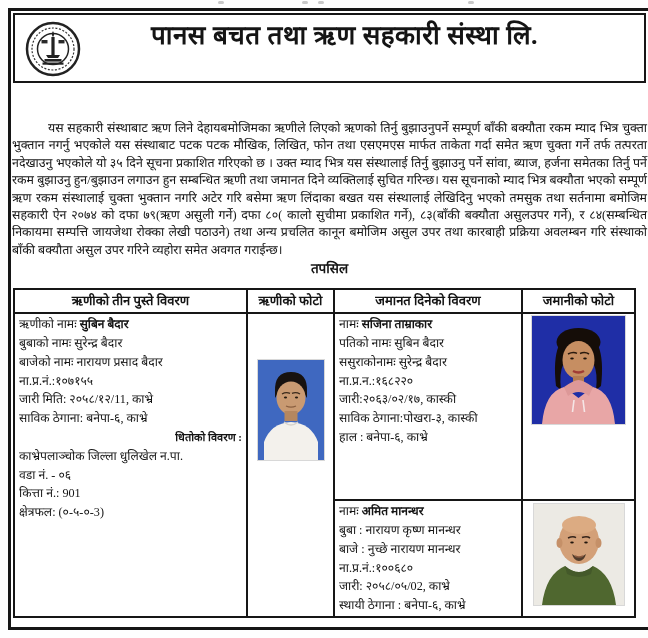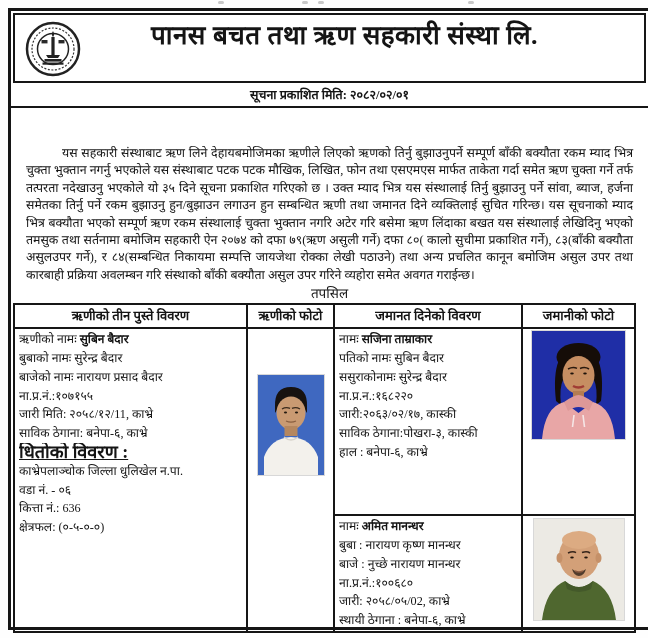--- a/index.html
+++ b/index.html
@@ -33,37 +33,37 @@
   .headline {
     border-bottom:2px solid #161616; text-align:center; font-weight:bold;
     font-size:18.5px; line-height:22px; padding:2px 2px 3px; white-space:nowrap; overflow:hidden;
   }
   .date-line {
     border-bottom:2px solid #161616; text-align:center; font-weight:bold;
     font-size:12.5px; line-height:16px; padding:2px 0 3px;
   }
 
   .body-text {
-    padding:3px 15px 1px; font-size:12.4px; line-height:17.4px;
+    padding:3px 1px 1px; font-size:12.4px; line-height:17.4px;
     text-align:justify; text-indent:36px;margin-top:34px;
   }
-  .section-title { text-align:center; font-weight:normal; font-size:13.5px; line-height:17px; padding-bottom:1px; }
+  .section-title { text-align:center; font-weight:bold; font-size:13.5px; line-height:17px; padding-bottom:11px; }
 
   table.detail {
     width:621px; margin:0 2px 8px; border-collapse:collapse; table-layout:fixed;padding-left:32px;
   }
   table.detail th, table.detail td {
     border:2px solid #161616; vertical-align:top; padding:1px 4px; box-sizing:border-box;
   }
   table.detail th { font-size:13px; line-height:16px; text-align:center; padding:3px 2px; font-weight:bold; }
   col.c1 { width:233px; } col.c2 { width:87px; } col.c3 { width:188px; } col.c4 { width:113px; }
 
   .cell-line  { font-size:12.2px; line-height:18.8px; white-space:nowrap; overflow:hidden; }
   .cell-line b { font-size:12px; }
-  .u-bold { font-weight:bold; text-decoration:underline; font-size:18px; }
+  .u-bold { font-weight:bold; font-size:11px;text-align:right; }
   td.row1 { height:187px;border-radius:31px; }
   td.row2 { height:109px; }
 
   .photo-cell { text-align:center; }
   .photo-wrap-borrower { padding-top:45px; }
   .photo-wrap-g1 { padding-top:1px; }
   .photo-wrap-g2 { padding-top:2px; }
   svg.photo { display:inline-block; box-shadow:0 0 0 1px #d8d8d8; }
 </style>
 </head>
@@ -91,21 +91,20 @@
         <path d="M22 36 h14 l-2 3 h-10 Z" fill="#222"></path>
         <rect x="20.5" y="40" width="17" height="2.6" fill="#222"></rect>
         <rect x="18.5" y="43.5" width="21" height="2.2" fill="#222"></rect>
         <rect x="17.5" y="21" width="6" height="3.4" fill="#2a2a2a"></rect>
         <rect x="34.5" y="21" width="6" height="3.4" fill="#2a2a2a"></rect>
       </svg>
       <div class="org-name">पानस बचत तथा ऋण सहकारी संस्था लि.</div>
     </div>
 
 
-    <div class="date-line">सूचना प्रकाशित मिति: २०८२/०२/०१</div>
 
     <div class="body-text">यस सहकारी संस्थाबाट ऋण लिने देहायबमोजिमका ऋणीले लिएको ऋणको तिर्नु बुझाउनुपर्ने सम्पूर्ण बाँकी बक्यौता रकम म्याद भित्र चुक्ता भुक्तान नगर्नु भएकोले यस संस्थाबाट पटक पटक मौखिक, लिखित, फोन तथा एसएमएस मार्फत ताकेता गर्दा समेत ऋण चुक्ता गर्ने तर्फ तत्परता नदेखाउनु भएकोले यो ३५ दिने सूचना प्रकाशित गरिएको छ । उक्त म्याद भित्र यस संस्थालाई तिर्नु बुझाउनु पर्ने सांवा, ब्याज, हर्जना समेतका तिर्नु पर्ने रकम बुझाउनु हुन/बुझाउन लगाउन हुन सम्बन्धित ऋणी तथा जमानत दिने व्यक्तिलाई सुचित गरिन्छ। यस सूचनाको म्याद भित्र बक्यौता भएको सम्पूर्ण ऋण रकम संस्थालाई चुक्ता भुक्तान नगरि अटेर गरि बसेमा ऋण लिंदाका बखत यस संस्थालाई लेखिदिनु भएको तमसुक तथा सर्तनामा बमोजिम सहकारी ऐन २०७४ को दफा ७९(ऋण असुली गर्ने) दफा ८०( कालो सुचीमा प्रकाशित गर्ने), ८३(बाँकी बक्यौता असुलउपर गर्ने), र ८४(सम्बन्धित निकायमा सम्पत्ति जायजेथा रोक्का लेखी पठाउने) तथा अन्य प्रचलित कानून बमोजिम असुल उपर तथा कारबाही प्रक्रिया अवलम्बन गरि संस्थाको बाँकी बक्यौता असुल उपर गरिने व्यहोरा समेत अवगत गराईन्छ।</div>
 
     <div class="section-title">तपसिल</div>
 
     <table class="detail">
       <colgroup>
           <col class="c1">
           <col class="c2">
           <col class="c3">
@@ -125,22 +124,22 @@
             <b>सुबिन बैदार</b>
           </div>
           <div class="cell-line">बुबाको नामः सुरेन्द्र बैदार</div>
           <div class="cell-line">बाजेको नामः नारायण प्रसाद बैदार</div>
           <div class="cell-line">ना.प्र.नं.:१०७१५५</div>
           <div class="cell-line">जारी मिति: २०५८/१२/11, काभ्रे</div>
           <div class="cell-line">साविक ठेगाना: बनेपा-६, काभ्रे</div>
           <div class="cell-line u-bold">धितोको विवरण :</div>
           <div class="cell-line">काभ्रेपलाञ्चोक जिल्ला धुलिखेल न.पा.</div>
           <div class="cell-line">वडा नं. - ०६</div>
-          <div class="cell-line">कित्ता नं.: 636</div>
-          <div class="cell-line">क्षेत्रफल: (०-५-०-०)</div>
+          <div class="cell-line">कित्ता नं.: 901</div>
+          <div class="cell-line">क्षेत्रफल: (०-५-०-3)</div>
         </td>
         <td rowspan="2" class="photo-cell">
           <div class="photo-wrap-borrower">
             <svg class="photo" width="66" height="100" viewBox="0 0 66 100">
               <rect width="66" height="100" fill="#3f68c0"></rect>
               <path d="M17 32 Q16 12 33 12 Q50 12 49 32 L49 38 Q42 25 33 27 Q24 25 17 38 Z" fill="#171210"></path>
               <ellipse cx="33" cy="38" rx="14.5" ry="16.5" fill="#c99a72"></ellipse>
               <path d="M24 34 q4 -2.4 8 -0.6 M34 33.4 q4 -1.8 8 0.6" stroke="#3a2a1c" stroke-width="1.4" fill="none"></path>
               <ellipse cx="27.5" cy="37.5" rx="1.6" ry="1" fill="#241a10"></ellipse>
               <ellipse cx="38.5" cy="37.5" rx="1.6" ry="1" fill="#241a10"></ellipse>

